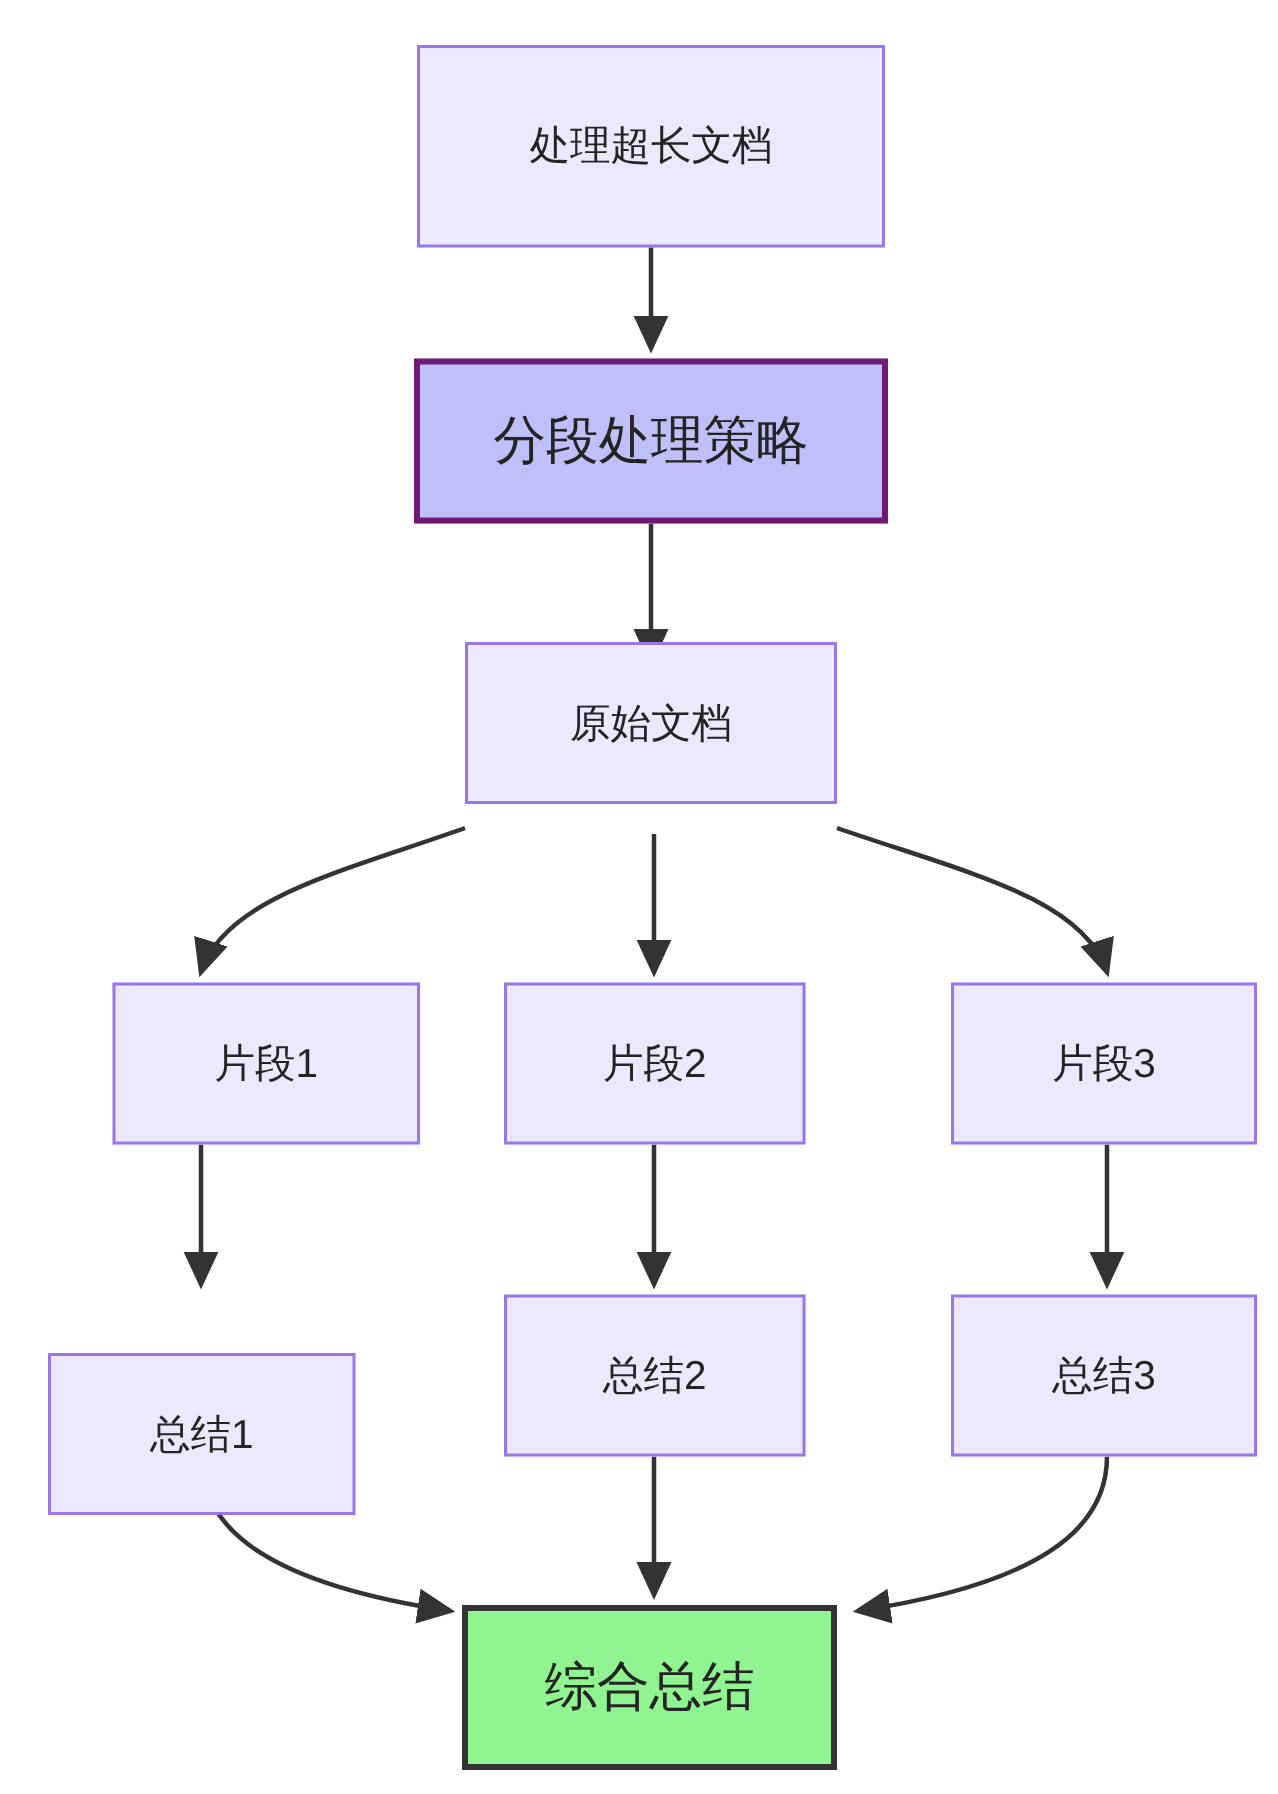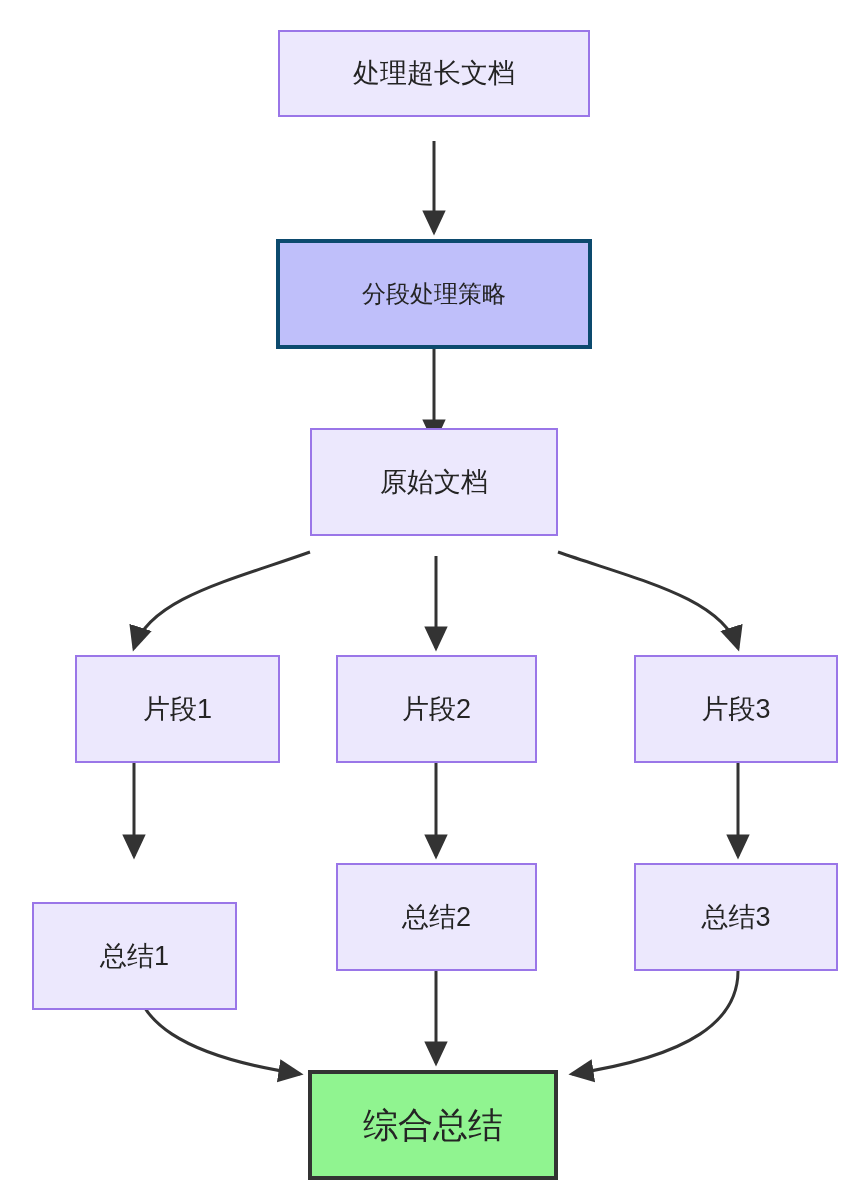--- a/index.html
+++ b/index.html
@@ -36,23 +36,23 @@
     white-space: nowrap;
   }
   .node-default {
     background: #ece8fd;
     border: 2px solid #9a76e8;
     color: #242424;
     font-size: 27px;
   }
   .node-highlight {
     background: #bfbffa;
-    border: 4px solid #0c4a6e;
+    border: 4px solid #701a75;
     color: #242424;
-    font-size: 24px;
+    font-size: 35px;
   }
   .node-success {
     background: #90f490;
     border: 4px solid #333333;
     color: #242424;
     font-size: 35px;
   }
   .node-label {
     display: block;
   }
@@ -85,21 +85,21 @@
 
     <path d="M 738 763 L 738 856" fill="none" stroke="#333333" stroke-width="3" marker-end="url(#arrowhead)"></path>
 
     <path d="M 134 971 C 134 1020, 180 1056, 300 1074" fill="none" stroke="#333333" stroke-width="3" marker-end="url(#arrowhead)"></path>
 
     <path d="M 436 971 L 436 1063" fill="none" stroke="#333333" stroke-width="3" marker-end="url(#arrowhead)"></path>
 
     <path d="M 738 971 C 738 1020, 692 1056, 572 1074" fill="none" stroke="#333333" stroke-width="3" marker-end="url(#arrowhead)"></path>
   </svg>
 
-  <div class="node node-default" style="left:278px; top:30px; width:312px; height:87px;">
+  <div class="node node-default" style="left:278px; top:30px; width:312px; height:135px;">
     <span class="node-label">处理超长文档</span>
   </div>
 
   <div class="node node-highlight" style="left:276px; top:239px; width:316px; height:110px;">
     <span class="node-label">分段处理策略</span>
   </div>
 
   <div class="node node-default" style="left:310px; top:428px; width:248px; height:108px;">
     <span class="node-label">原始文档</span>
   </div>

